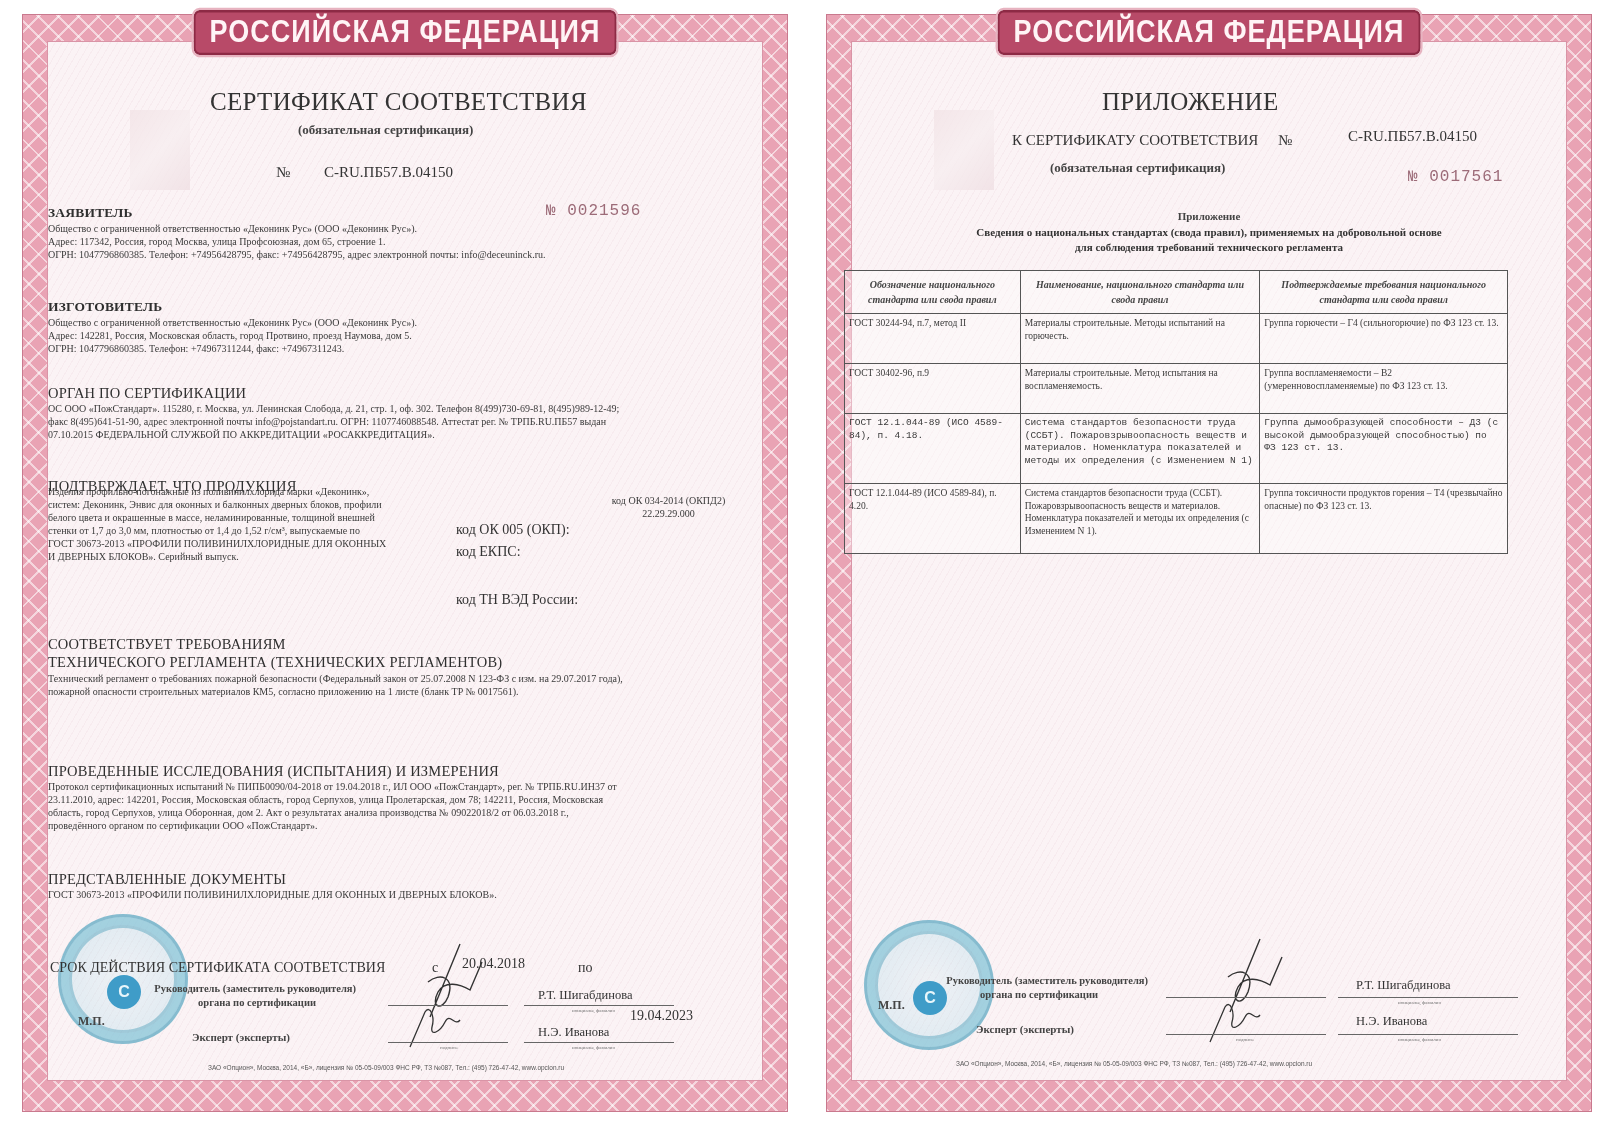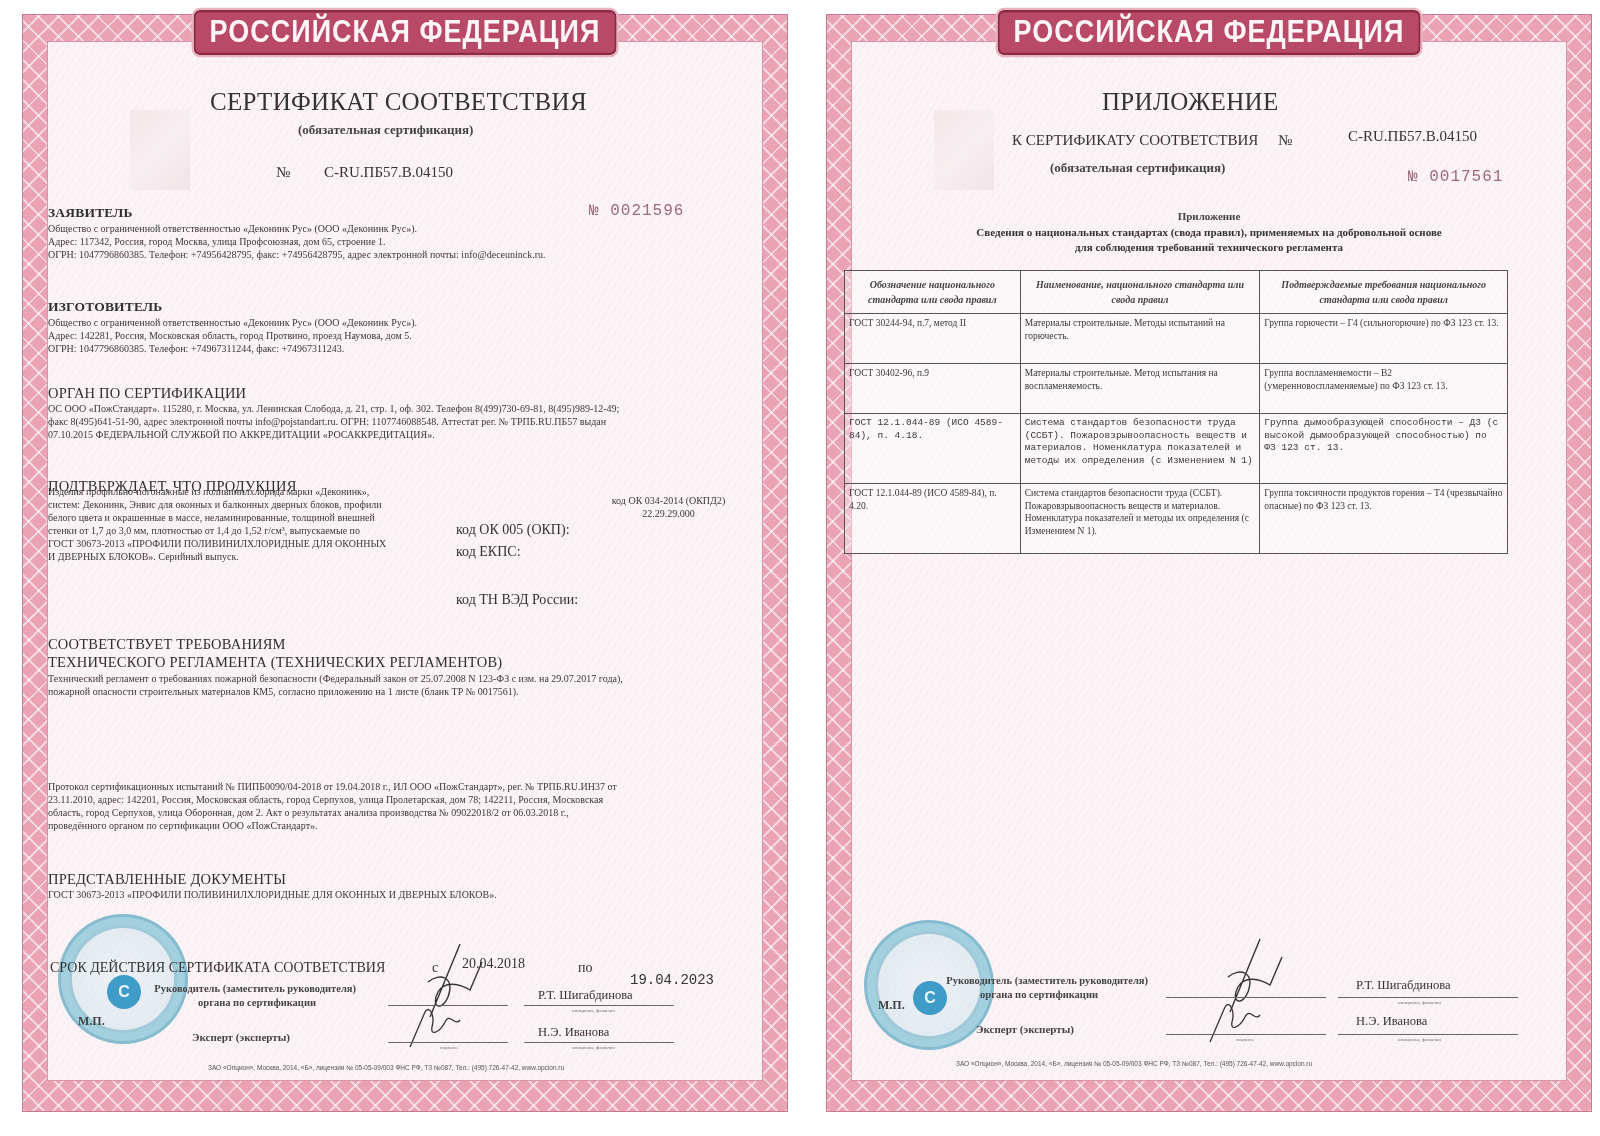--- a/index.html
+++ b/index.html
@@ -100,21 +100,21 @@
 <div class="page left">
   <div class="inner">
     <div class="hologram"></div>
 
     <div class="abs title-main" style="left:162px; top:46px;">СЕРТИФИКАТ СООТВЕТСТВИЯ</div>
     <div class="abs subtitle" style="left:250px; top:80px;">(обязательная сертификация)</div>
     <div class="abs numtxt" style="left:228px; top:122px;">№</div>
     <div class="abs numtxt" style="left:276px; top:122px;">C-RU.ПБ57.В.04150</div>
 
     <div class="abs sec-h" style="left:0; top:163px; padding-left:0;">ЗАЯВИТЕЛЬ</div>
-    <div class="abs serial" style="left:493px; top:160px;padding-left:48px;">№ 0021596</div>
+    <div class="abs serial" style="left:450px; top:160px;padding-left:48px;">№ 0021596</div>
     <div class="abs body-t" style="left:0; top:180px; width:700px;">
       <div>Общество с ограниченной ответственностью «Деконинк Рус» (ООО «Деконинк Рус»).</div>
       <div>Адрес: 117342, Россия, город Москва, улица Профсоюзная, дом 65, строение 1.</div>
       <div>ОГРН: 1047796860385. Телефон: +74956428795, факс: +74956428795, адрес электронной почты: info@deceuninck.ru.</div>
     </div>
 
     <div class="abs sec-h" style="left:0; top:257px;">ИЗГОТОВИТЕЛЬ</div>
     <div class="abs body-t" style="left:0; top:274px; width:700px;">
       <div>Общество с ограниченной ответственностью «Деконинк Рус» (ООО «Деконинк Рус»).</div>
       <div>Адрес: 142281, Россия, Московская область, город Протвино, проезд Наумова, дом 5.</div>
@@ -145,41 +145,42 @@
     <div class="abs code-label" style="left:408px; top:502px;">код ЕКПС:</div>
     <div class="abs code-label" style="left:408px; top:550px;">код ТН ВЭД России:</div>
 
     <div class="abs sec-h big" style="left:0; top:594px;">СООТВЕТСТВУЕТ ТРЕБОВАНИЯМ</div>
     <div class="abs sec-h big" style="left:0; top:612px;">ТЕХНИЧЕСКОГО РЕГЛАМЕНТА (ТЕХНИЧЕСКИХ РЕГЛАМЕНТОВ)</div>
     <div class="abs body-t" style="left:0; top:630px; width:710px;">
       <div>Технический регламент о требованиях пожарной безопасности (Федеральный закон от 25.07.2008 N 123-ФЗ с изм. на 29.07.2017 года),</div>
       <div>пожарной опасности строительных материалов КМ5, согласно приложению на 1 листе (бланк ТР № 0017561).</div>
     </div>
 
+    <div class="abs sec-h big" style="left:0; top:721px;">ПРОВЕДЕННЫЕ ИССЛЕДОВАНИЯ (ИСПЫТАНИЯ) И ИЗМЕРЕНИЯ</div>
     <div class="abs body-t" style="left:0; top:738px; width:710px;">
       <div>Протокол сертификационных испытаний № ПИПБ0090/04-2018 от 19.04.2018 г., ИЛ ООО «ПожСтандарт», рег. № ТРПБ.RU.ИН37 от</div>
       <div>23.11.2010, адрес: 142201, Россия, Московская область, город Серпухов, улица Пролетарская, дом 78; 142211, Россия, Московская</div>
       <div>область, город Серпухов, улица Оборонная, дом 2. Акт о результатах анализа производства № 09022018/2 от 06.03.2018 г.,</div>
       <div>проведённого органом по сертификации ООО «ПожСтандарт».</div>
     </div>
 
     <div class="abs sec-h big" style="left:0; top:829px;">ПРЕДСТАВЛЕННЫЕ ДОКУМЕНТЫ</div>
     <div class="abs body-t" style="left:0; top:846px; width:710px;">
       <div>ГОСТ 30673-2013 «ПРОФИЛИ ПОЛИВИНИЛХЛОРИДНЫЕ ДЛЯ ОКОННЫХ И ДВЕРНЫХ БЛОКОВ».</div>
     </div>
 
     <div class="stamp" style="left:10px; top:872px;">
       <div class="stamp-core">С</div>
     </div>
 
     <div class="abs validity" style="left:2px; top:918px;">СРОК ДЕЙСТВИЯ СЕРТИФИКАТА СООТВЕТСТВИЯ</div>
     <div class="abs validity" style="left:384px; top:918px;">с</div>
     <div class="abs validity" style="left:414px; top:914px;">20.04.2018</div>
     <div class="abs validity" style="left:530px; top:918px;">по</div>
-    <div class="abs validity" style="left:582px; top:930px;font-family:Liberation Mono, monospace;">19.04.2023</div>
+    <div class="abs validity" style="left:582px; top:966px;">19.04.2023</div>
 
     <div class="abs sig-label" style="left:88px; top:940px; text-align:right; width:220px;">
       <div>Руководитель (заместитель руководителя)</div>
       <div style="padding-right:40px;">органа по сертификации</div>
     </div>
     <div class="abs sig-label" style="left:30px; top:972px; font-size:12px;">М.П.</div>
     <div class="abs sig-label" style="left:144px; top:988px; font-size:11px;">Эксперт (эксперты)</div>
 
     <svg class="signature" style="left:352px; top:900px;" viewBox="0 0 90 110">
       <path d="M60 2 L30 75 M28 40 C40 30 55 35 48 55 C42 70 30 65 38 50 C45 38 60 42 70 48 L82 20" fill="none" stroke="#333" stroke-width="1.4"></path>

